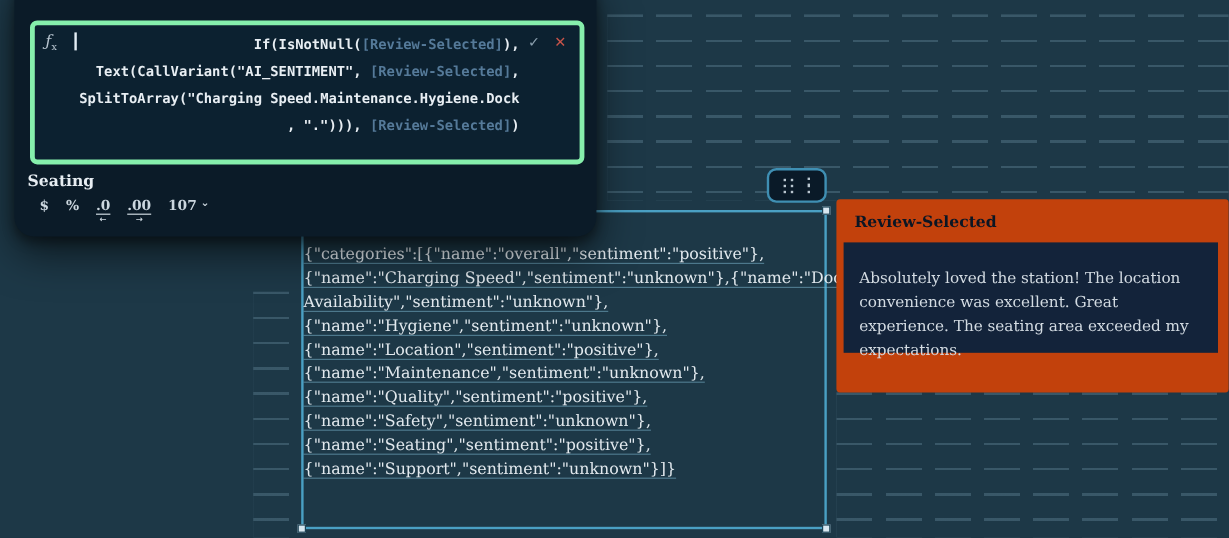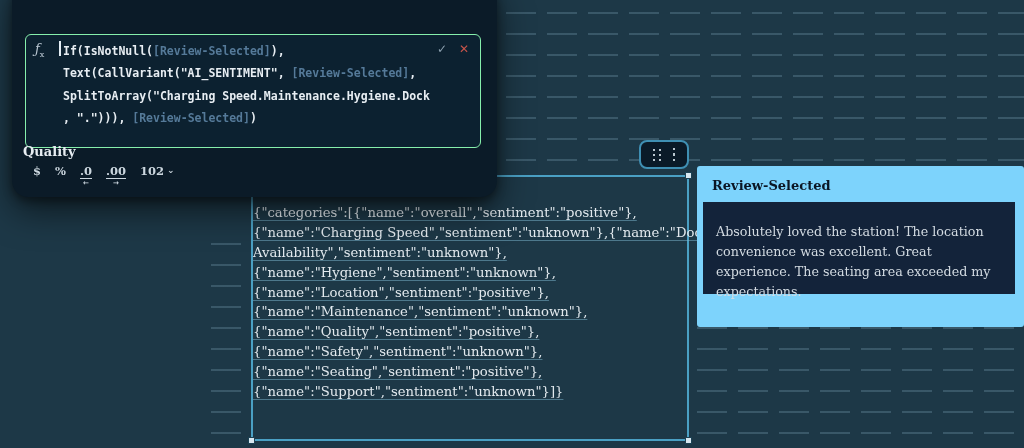--- a/index.html
+++ b/index.html
@@ -32,37 +32,37 @@
   .sel-toolbar{position:absolute;left:639px;top:140px;width:50px;height:29px;z-index:4;
     background:#0a1a28;border:2px solid #3f8fb3;border-radius:8px;box-sizing:border-box;
     display:flex;align-items:center;justify-content:space-evenly;}
   .icon-dots6{display:grid;grid-template-columns:repeat(2,2px);grid-auto-rows:2px;gap:3px 4px;}
   .icon-dots6 span{width:2px;height:2px;background:#b9c6cf;}
   .icon-kebab{display:grid;grid-auto-rows:2.5px;gap:3px;}
   .icon-kebab span{width:2.5px;height:2.5px;background:#b9c6cf;}
 
   
   .review-panel{position:absolute;left:697px;top:166px;width:327px;height:161px;z-index:3;
-    background:#7dd3fc;border-radius:3px;}
+    background:#c2410c;border-radius:3px;}
   .review-title{position:absolute;left:15px;top:12px;font-size:13px;font-weight:bold;color:#0b1624;}
   .review-card{position:absolute;left:6px;top:36px;width:312px;height:92px;background:#13233a;}
   .review-body{padding:20px 10px 0 13px;font-size:12.7px;line-height:20px;color:#d3dbe2;}
 
   
   .popup{position:absolute;left:12px;top:-18px;width:485px;height:215px;z-index:5;
     background:#0b1b28;border-radius:16px;
     box-shadow:0 14px 34px rgba(0,0,0,0.55),0 4px 10px rgba(0,0,0,0.4);}
-  .fbox{position:absolute;left:13px;top:52px;width:454px;height:112px;
-    background:#0c2130;border:1px solid #86efac;border-radius:6px;}
+  .fbox{position:absolute;left:13px;top:35px;width:454px;height:112px;
+    background:#0c2130;border:4px solid #86efac;border-radius:6px;}
   .fx{position:absolute;left:9px;top:6px;color:#b9c6d1;font-size:13px;font-style:italic;}
   .fx sub{font-size:8px;font-style:normal;}
   .caret{position:absolute;left:33px;top:6px;width:1.5px;height:15px;background:#e3edf4;}
   .flines{position:absolute;left:37px;top:5px;
     font-family:"DejaVu Sans Mono","Liberation Mono",monospace;font-weight:bold;font-size:11.5px;}
-  .fline{height:22.4px;line-height:22.4px;white-space:pre;}
+  .fline{height:22.4px;line-height:22.4px;white-space:pre;text-align:right;}
   .seg-code{color:#e8eef3;}
   .seg-ref{color:#557a99;}
   .fconfirm{position:absolute;right:33px;top:7px;color:#8b9fae;font-size:12px;cursor:pointer;
     font-family:"DejaVu Sans","Liberation Sans",sans-serif;}
   .fcancel{position:absolute;right:11px;top:7px;color:#c7544a;font-size:12px;cursor:pointer;
     font-family:"DejaVu Sans","Liberation Sans",sans-serif;}
   .format-title{position:absolute;left:11px;top:162px;font-size:13px;font-weight:bold;color:#e7edf2;}
   .format-row{position:absolute;left:21px;top:182px;display:flex;align-items:flex-start;gap:14px;}
   .fmt-btn{display:flex;flex-direction:column;align-items:center;color:#ccd7df;cursor:pointer;
     font-size:11.5px;font-weight:bold;}
@@ -129,36 +129,36 @@
       <span class="caret"></span>
       <div class="flines">
           <div class="fline"><span class="seg-code">If(IsNotNull(</span><span class="seg-ref">[Review-Selected]</span><span class="seg-code">),</span></div>
           <div class="fline"><span class="seg-code">Text(CallVariant("AI_SENTIMENT", </span><span class="seg-ref">[Review-Selected]</span><span class="seg-code">,</span></div>
           <div class="fline"><span class="seg-code">SplitToArray("Charging Speed.Maintenance.Hygiene.Dock</span></div>
           <div class="fline"><span class="seg-code">, "."))), </span><span class="seg-ref">[Review-Selected]</span><span class="seg-code">)</span></div>
         </div>
       <span class="fconfirm">✓</span>
       <span class="fcancel">✕</span>
     </div>
-    <div class="format-title">Quality</div>
+    <div class="format-title">Seating</div>
     <div class="format-row">
         <div class="fmt-btn">
           <span class="fmt-label">$</span>
         </div>
         <div class="fmt-btn">
           <span class="fmt-label">%</span>
         </div>
         <div class="fmt-btn">
           <span class="fmt-label u">.0</span>
           <span class="fmt-arrow">←</span>
         </div>
         <div class="fmt-btn">
           <span class="fmt-label u">.00</span>
           <span class="fmt-arrow">→</span>
         </div>
         <div class="fmt-btn inline">
-          <span class="fmt-label">102</span>
+          <span class="fmt-label">107</span>
           <span class="fmt-arrow">⌄</span>
         </div>
       </div>
   </div>
 
 </div>
 
 </body></html>

